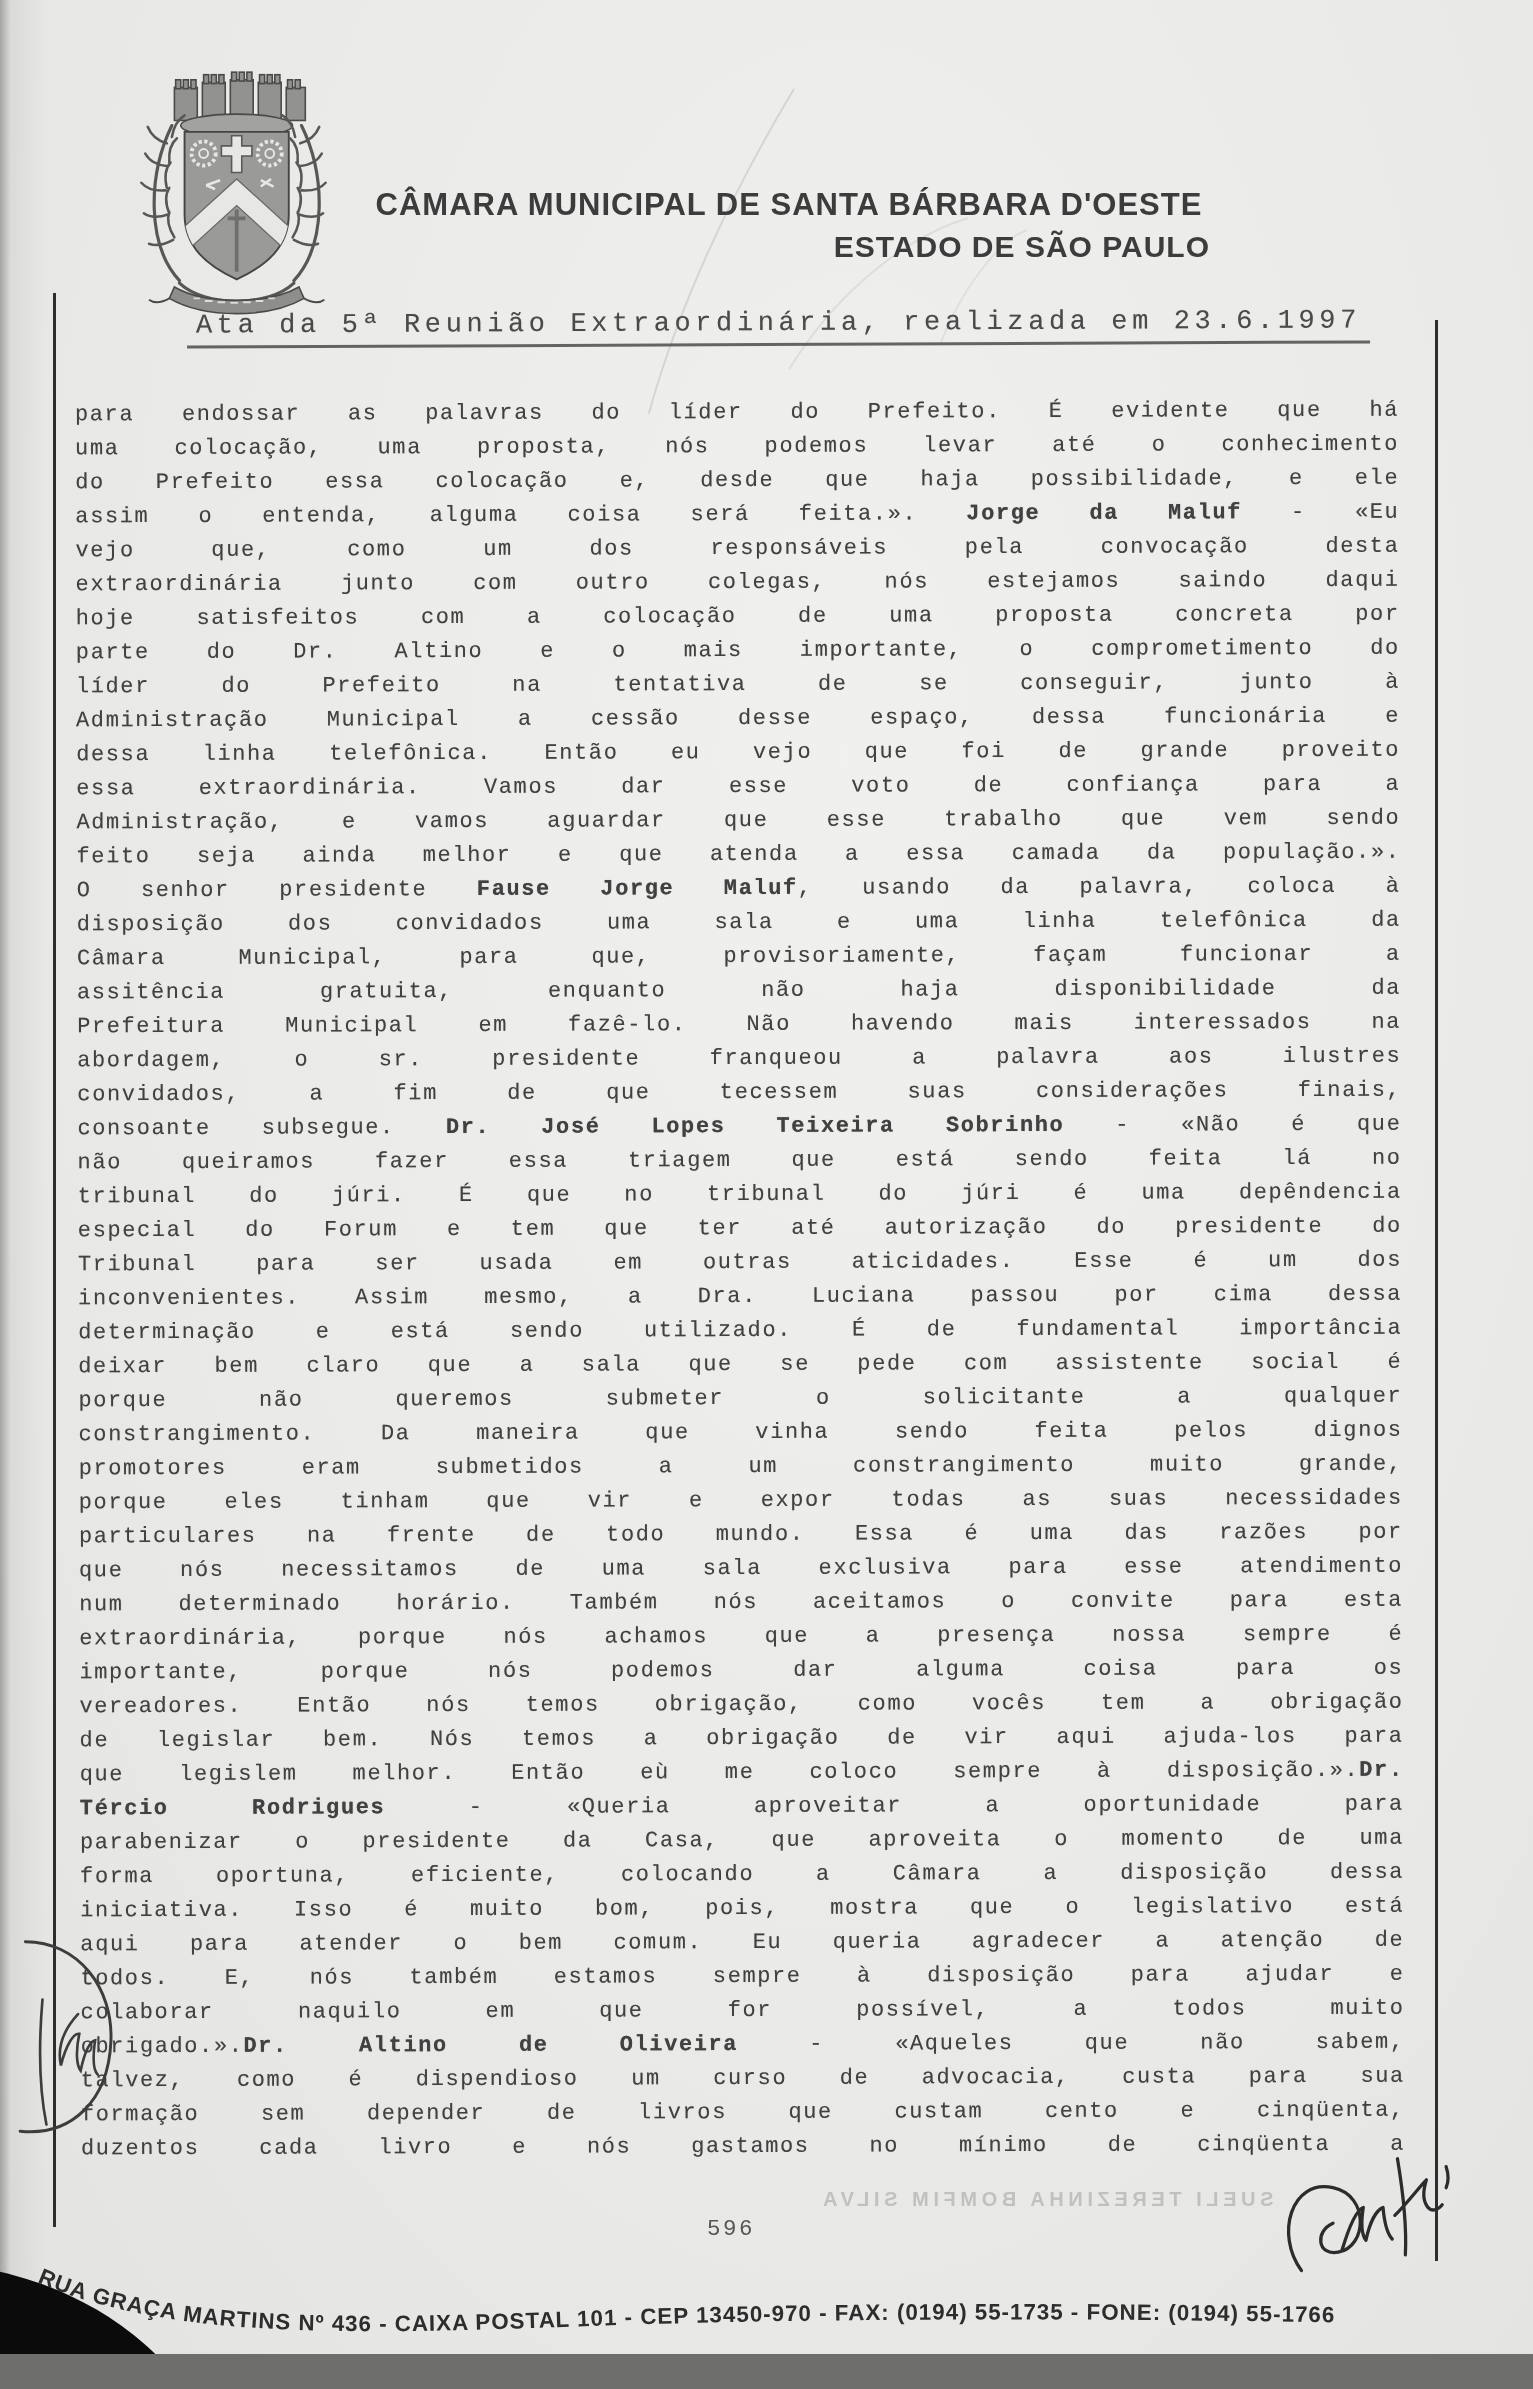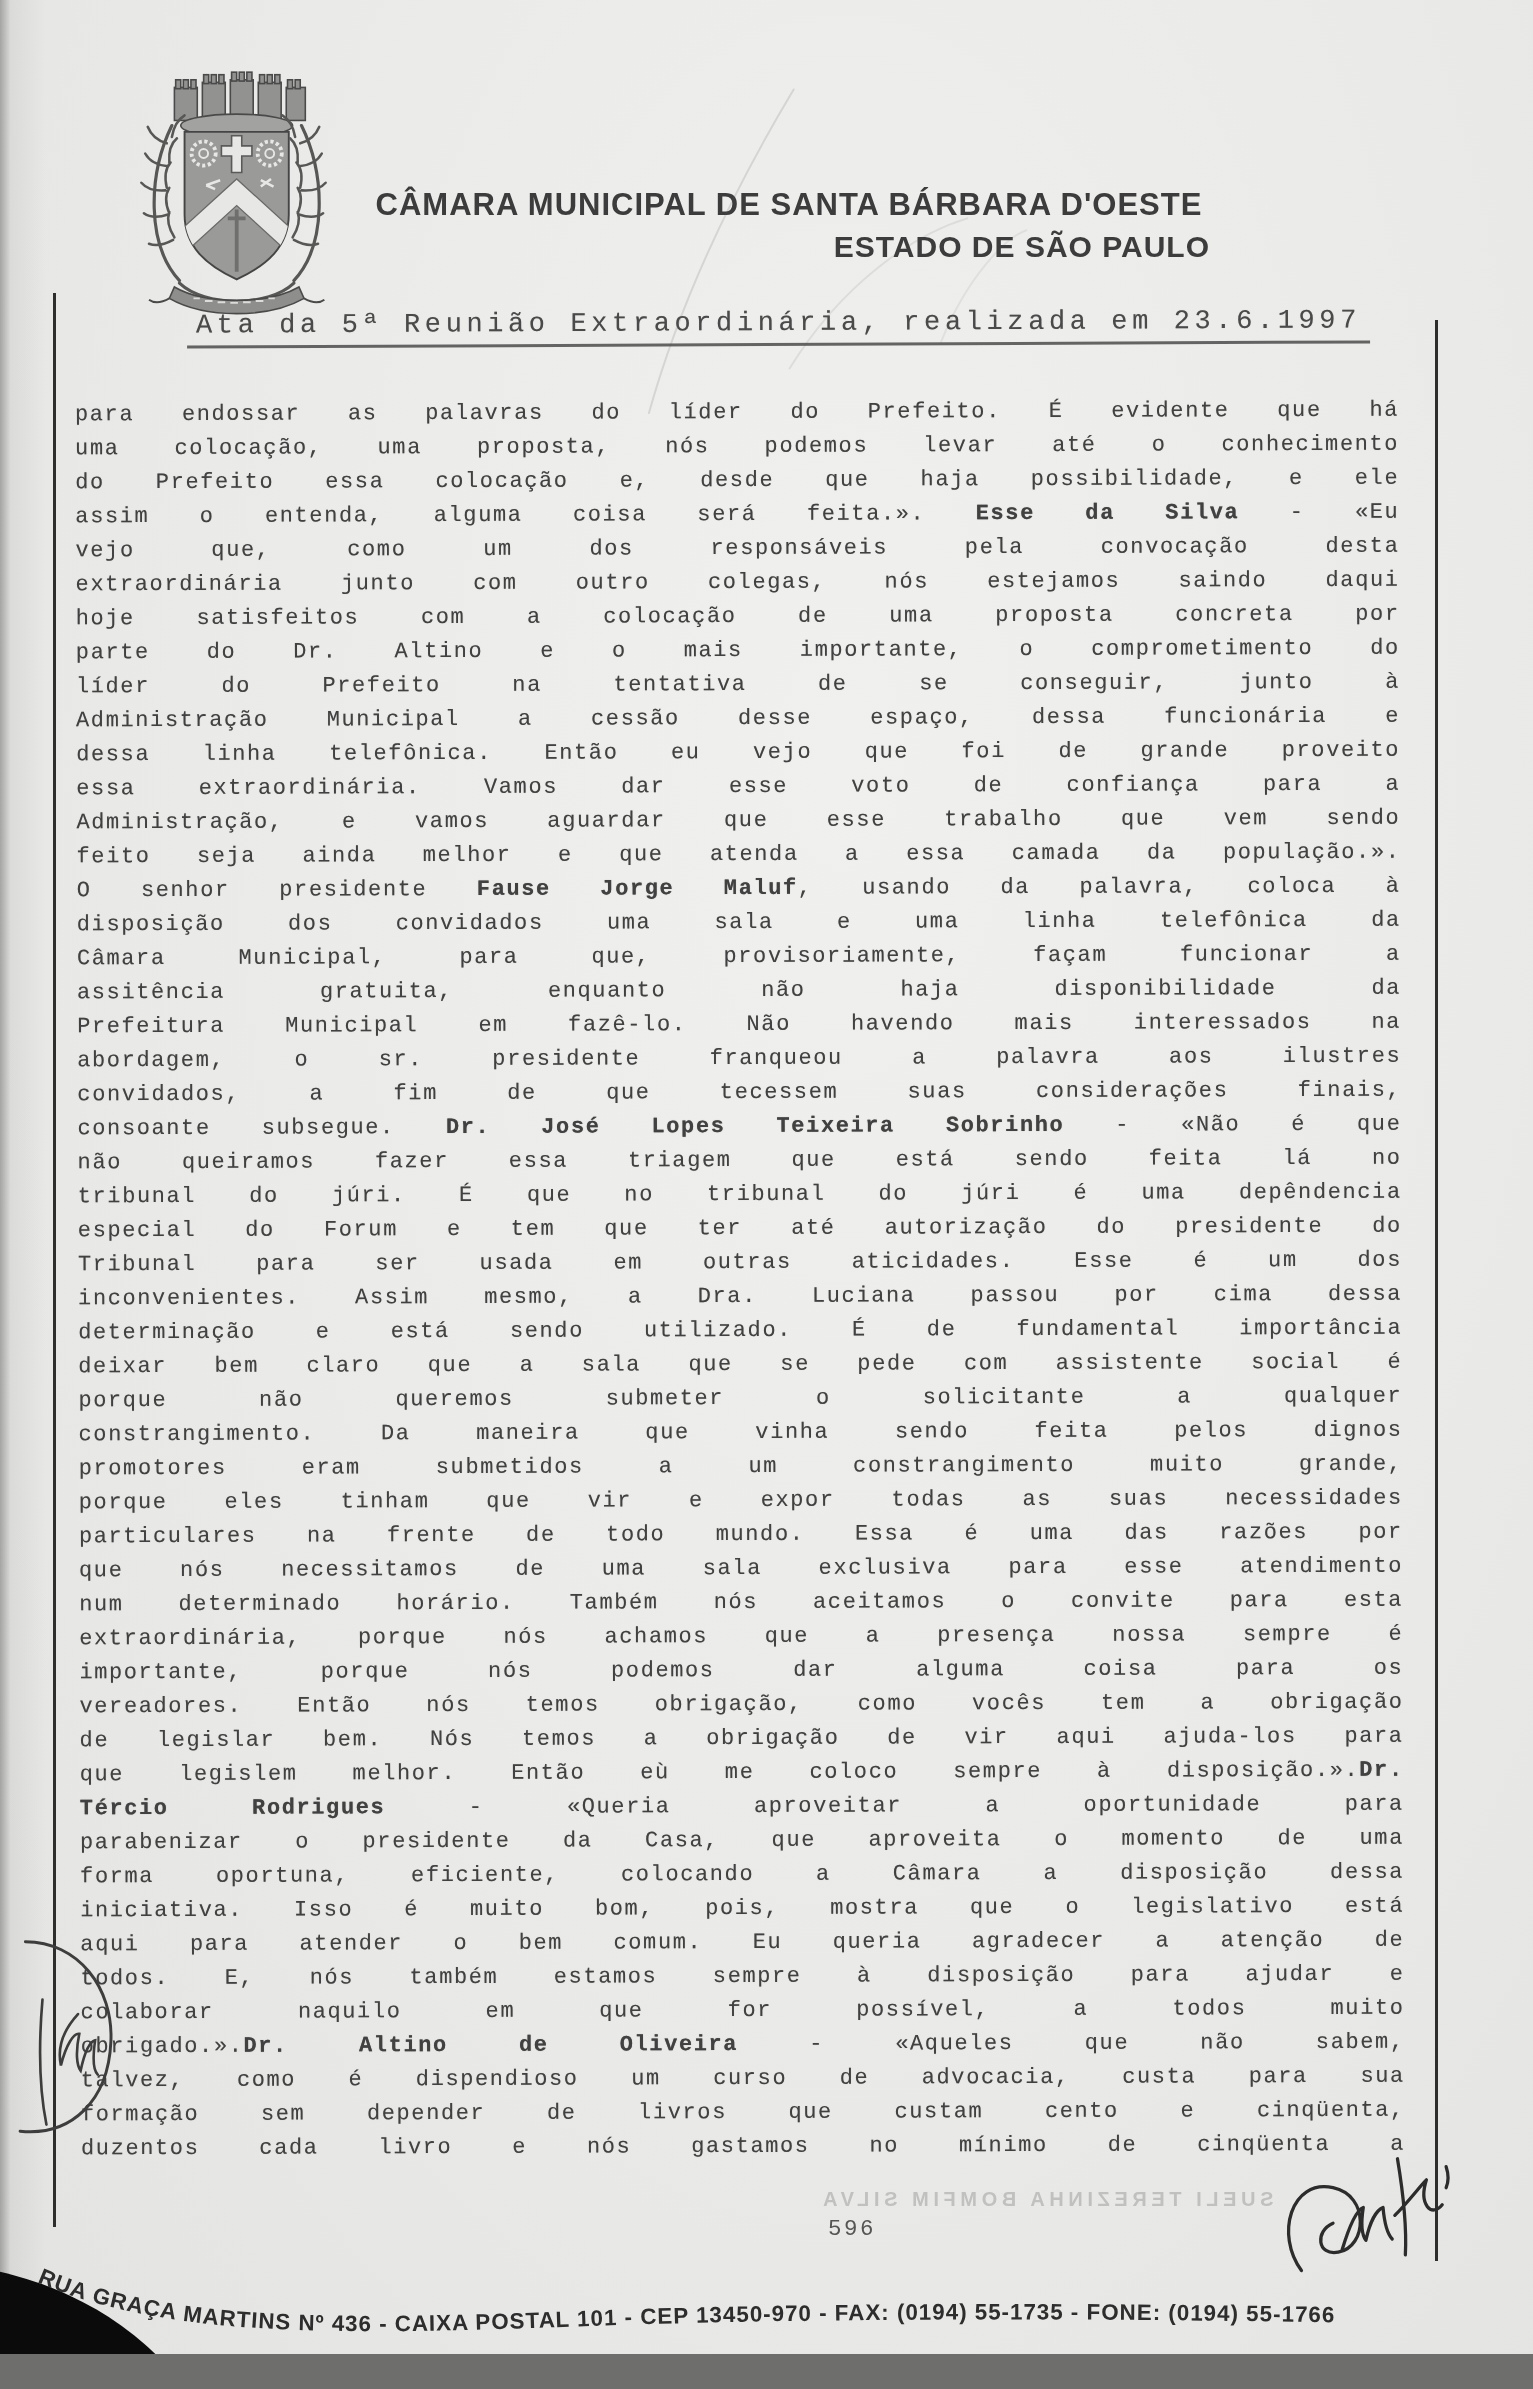--- a/index.html
+++ b/index.html
@@ -35,21 +35,21 @@
     text-shadow:0 0 0.7px rgba(65,65,65,.35);
   }
   .tline{text-align:justify;text-align-last:justify;white-space:normal;}
   .tline .bold{font-weight:700;text-shadow:0 0 0.7px rgba(40,40,40,.6);}
   .ghost{
     position:absolute;left:625px;top:2188px;width:842px;text-align:center;
     font-family:"Liberation Sans","DejaVu Sans",sans-serif;font-weight:700;
     font-size:20px;letter-spacing:4.6px;color:#9a9a98;opacity:.5;
     transform:scaleX(-1);
   }
-  .pagenum{position:absolute;left:731px;top:2216px;width:145px;text-align:right;
+  .pagenum{position:absolute;left:707px;top:2216px;width:145px;text-align:left;
     font-size:22.4px;letter-spacing:2.6px;color:#555;}
   .overlay{position:absolute;left:0;top:0;width:1534px;height:2389px;pointer-events:none;}
   .footer-text{
     font-family:"Liberation Sans","DejaVu Sans",sans-serif;font-weight:700;
     font-size:34px;letter-spacing:1.5px;fill:#2d2d2d;
   }
 </style>
 </head>
 <body>
 
@@ -122,21 +122,21 @@
     <span class="title">Ata da 5ª Reunião Extraordinária, realizada em 23.6.1997</span>
   </div>
 
   <div class="frame-left"></div>
   <div class="frame-right"></div>
 
   <div class="bodytext">
       <div class="tline"><span>para endossar as palavras do líder do Prefeito. É evidente que há</span></div>
       <div class="tline"><span>uma colocação, uma proposta, nós podemos levar até o conhecimento</span></div>
       <div class="tline"><span>do Prefeito essa colocação e, desde que haja possibilidade, e ele</span></div>
-      <div class="tline"><span>assim o entenda, alguma coisa será feita.». </span><span class="bold">Esse da Silva</span><span> - «Eu</span></div>
+      <div class="tline"><span>assim o entenda, alguma coisa será feita.». </span><span class="bold">Jorge da Maluf</span><span> - «Eu</span></div>
       <div class="tline"><span>vejo que, como um dos responsáveis pela convocação desta</span></div>
       <div class="tline"><span>extraordinária junto com outro colegas, nós estejamos saindo daqui</span></div>
       <div class="tline"><span>hoje satisfeitos com a colocação de uma proposta concreta por</span></div>
       <div class="tline"><span>parte do Dr. Altino e o mais importante, o comprometimento do</span></div>
       <div class="tline"><span>líder do Prefeito na tentativa de se conseguir, junto à</span></div>
       <div class="tline"><span>Administração Municipal a cessão desse espaço, dessa funcionária e</span></div>
       <div class="tline"><span>dessa linha telefônica. Então eu vejo que foi de grande proveito</span></div>
       <div class="tline"><span>essa extraordinária. Vamos dar esse voto de confiança para a</span></div>
       <div class="tline"><span>Administração, e vamos aguardar que esse trabalho que vem sendo</span></div>
       <div class="tline"><span>feito seja ainda melhor e que atenda a essa camada da população.».</span></div>

